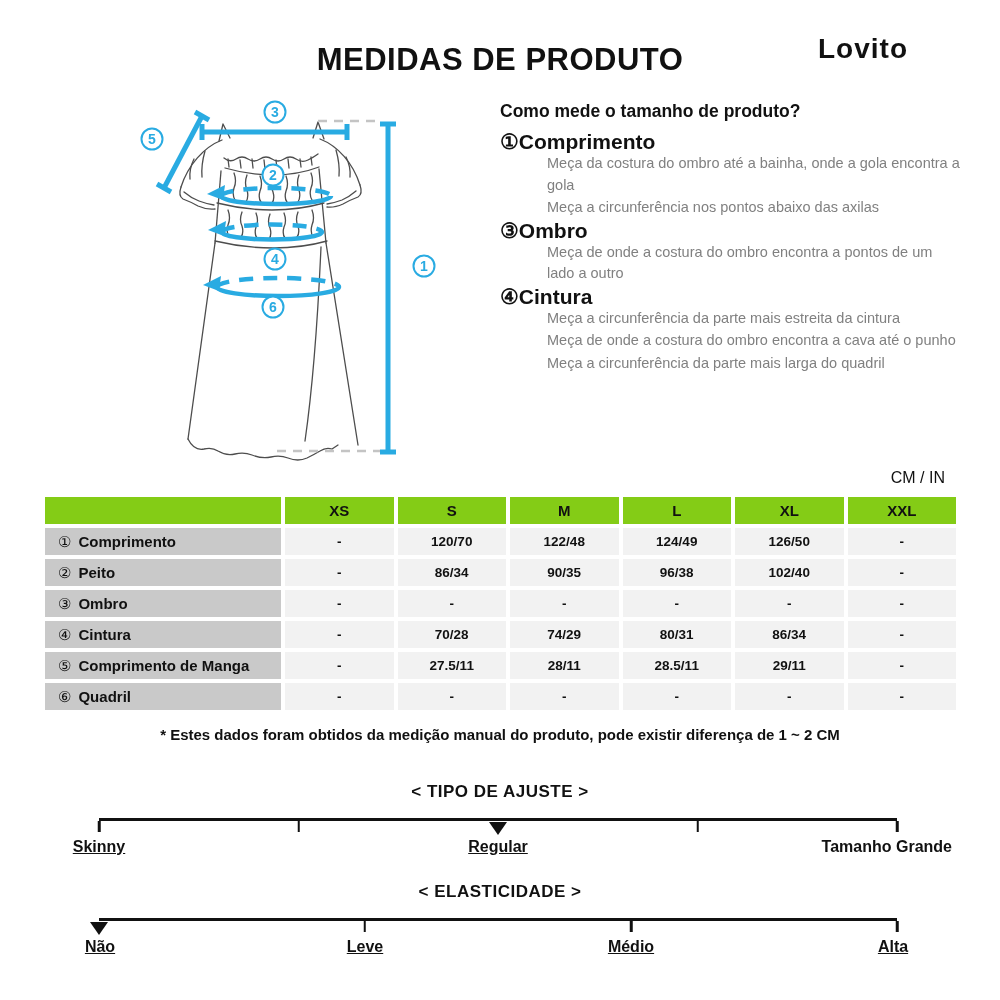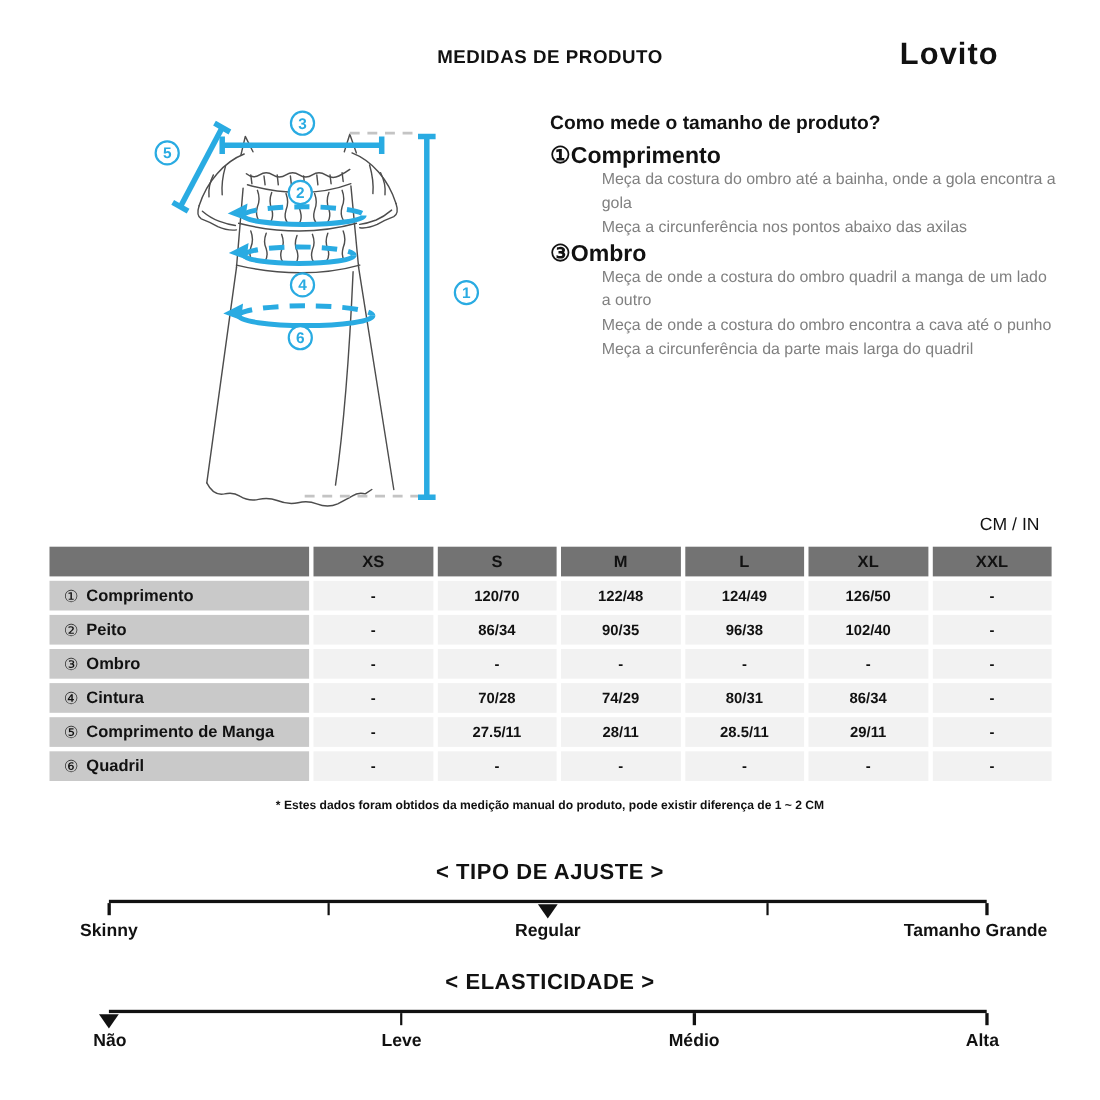--- a/index.html
+++ b/index.html
@@ -1,56 +1,56 @@
 <!DOCTYPE html>
 <html><head>
 <meta charset="utf-8">
 <style>
   html,body{margin:0;padding:0;background:#fff;}
   #page{position:relative;width:1000px;height:1000px;background:#fff;overflow:hidden;
         font-family:"Liberation Sans",sans-serif;color:#111;}
 
   
   .page-title{position:absolute;top:42px;left:0;width:1000px;text-align:center;
-              font-size:17px;font-weight:bold;letter-spacing:.5px;}
+              font-size:31px;font-weight:bold;letter-spacing:.5px;}
   .brand-logo{position:absolute;top:33px;right:92px;font-size:28px;font-weight:bold;letter-spacing:1px;}
 
   
   .diagram{position:absolute;left:122px;top:95px;width:336px;height:380px;}
 
   
   .guide{position:absolute;left:500px;top:101px;width:462px;}
   .guide-heading{font-size:17.5px;font-weight:bold;margin:0 0 9px 0;}
   .guide-item .g-head{font-size:21px;font-weight:bold;line-height:22px;}
   .guide-item .g-desc{font-size:14.5px;color:#808080;line-height:21.5px;margin-bottom:1px;margin-left:47px;}
 
   
   .unit-label{position:absolute;top:469px;right:55px;font-size:16px;font-weight:normal;}
   .size-table{position:absolute;left:45px;top:497px;width:911px;display:grid;
               grid-template-columns:236px repeat(6,1fr);gap:4px;}
   .cell{height:27px;display:flex;align-items:center;justify-content:center;font-size:15px;}
-  .cell.head{background:#737373;font-weight:bold;}
+  .cell.head{background:#84cc16;font-weight:bold;}
   .cell.rowlabel{background:#c9c9c9;justify-content:flex-start;padding-left:13px;box-sizing:border-box;}
   .cell.rowlabel .num{font-weight:400;margin-right:7px;}
   .cell.rowlabel .lbl{font-weight:bold;}
   .cell.val{background:#f2f2f2;font-weight:bold;font-size:13.5px;}
 
   .note{position:absolute;top:726px;left:0;width:1000px;text-align:center;
-        font-size:11px;font-weight:bold;}
+        font-size:15px;font-weight:bold;}
 
   
   .scale{position:absolute;left:0;width:1000px;height:95px;}
   .scale-title{position:absolute;top:0;left:0;width:1000px;text-align:center;
-               font-size:20px;font-weight:bold;letter-spacing:.5px;}
+               font-size:17px;font-weight:bold;letter-spacing:.5px;}
   .scale-line{position:absolute;top:36px;left:99px;width:798px;border-top:3px solid #111;}
   .tick{position:absolute;top:0;width:2.5px;height:11px;background:#111;transform:translateX(-50%);}
   .marker{position:absolute;top:1px;width:0;height:0;transform:translateX(-50%);
           border-left:9px solid transparent;border-right:9px solid transparent;border-top:13px solid #111;}
   .lab{position:absolute;top:56px;font-size:16px;font-weight:bold;white-space:nowrap;}
-  .lab.c{transform:translateX(-50%);}
+  .lab.c{transform:translateX(-50%);text-decoration:underline;}
   #fit-scale{top:782px;}
   #stretch-scale{top:882px;}
 </style>
 </head>
 <body>
 
 <div id="page">
 
   <div class="page-title">MEDIDAS DE PRODUTO</div>
   <div class="brand-logo">Lovito</div>
@@ -156,21 +156,25 @@
 
     <div class="guide-item">
       <div class="g-head"><span>①</span><span>Comprimento</span></div>
       <div class="g-desc">Meça da costura do ombro até a bainha, onde a gola encontra a gola</div>
     </div>
     <div class="guide-item">
       <div class="g-desc">Meça a circunferência nos pontos abaixo das axilas</div>
     </div>
     <div class="guide-item">
       <div class="g-head"><span>③</span><span>Ombro</span></div>
-      <div class="g-desc">Meça de onde a costura do ombro quadril a manga de um lado a outro</div>
+      <div class="g-desc">Meça de onde a costura do ombro encontra a pontos de um lado a outro</div>
+    </div>
+    <div class="guide-item">
+      <div class="g-head"><span>④</span><span>Cintura</span></div>
+      <div class="g-desc">Meça a circunferência da parte mais estreita da cintura</div>
     </div>
     <div class="guide-item">
       <div class="g-desc">Meça de onde a costura do ombro encontra a cava até o punho</div>
     </div>
     <div class="guide-item">
       <div class="g-desc">Meça a circunferência da parte mais larga do quadril</div>
     </div>
   </div>
 
   <div class="unit-label">CM / IN</div>

